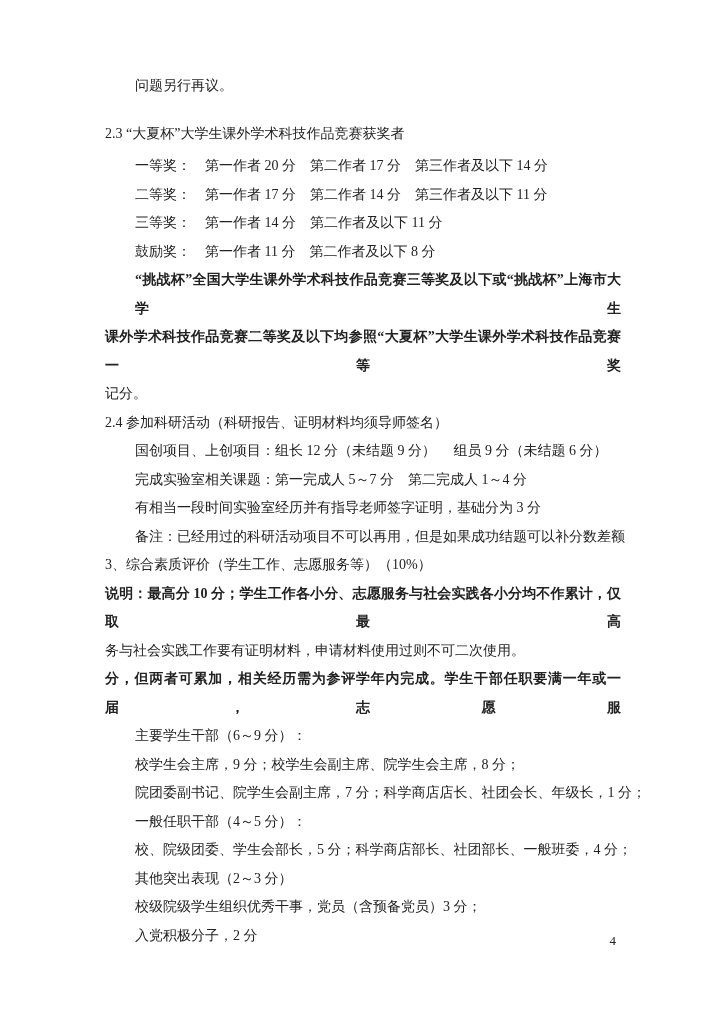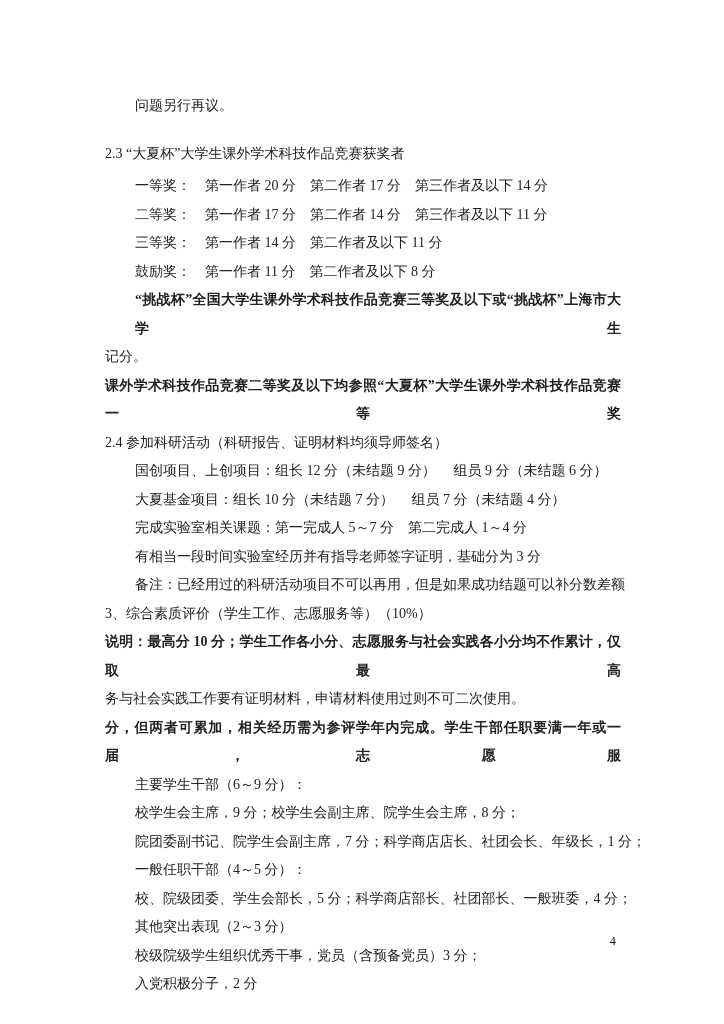--- a/index.html
+++ b/index.html
@@ -13,21 +13,21 @@
     height: 1024px;
     margin: 0 auto;
     background: #ffffff;
     font-family: "Liberation Serif", "DejaVu Serif", serif;
     color: #222222;
     overflow: hidden;
   }
   .doc-body {
     position: absolute;
     left: 105px;
-    top: 92px;
+    top: 72px;
     width: 516px;
     font-size: 14px;
     line-height: 28.5px;
     text-align: left;
   }
   .line {
     min-height: 28.5px;
     white-space: pre;
   }
   .indent {
@@ -62,25 +62,24 @@
 
 <div class="page">
   <div class="doc-body" id="doc-body">
       <div class="line indent">问题另行再议。</div>
       <div class="line flush space-before">2.3 “大夏杯”大学生课外学术科技作品竞赛获奖者</div>
       <div class="line indent">一等奖：　第一作者 20 分　第二作者 17 分　第三作者及以下 14 分</div>
       <div class="line indent">二等奖：　第一作者 17 分　第二作者 14 分　第三作者及以下 11 分</div>
       <div class="line indent">三等奖：　第一作者 14 分　第二作者及以下 11 分</div>
       <div class="line indent">鼓励奖：　第一作者 11 分　第二作者及以下 8 分</div>
       <div class="line indent fill">“挑战杯”全国大学生课外学术科技作品竞赛三等奖及以下或“挑战杯”上海市大学生</div>
+      <div class="line flush fill">课外学术科技作品竞赛二等奖及以下均参照“大夏杯”大学生课外学术科技作品竞赛一等奖</div>
       <div class="line flush">记分。</div>
-      <div class="line flush fill">课外学术科技作品竞赛二等奖及以下均参照“大夏杯”大学生课外学术科技作品竞赛一等奖</div>
       <div class="line flush">2.4 参加科研活动（科研报告、证明材料均须导师签名）</div>
       <div class="line indent">国创项目、上创项目：组长 12 分（未结题 9 分）　 组员 9 分（未结题 6 分）</div>
-      <div class="line indent">大夏基金项目：组长 10 分（未结题 7 分）　 组员 7 分（未结题 4 分）</div>
       <div class="line indent">完成实验室相关课题：第一完成人 5～7 分　第二完成人 1～4 分</div>
       <div class="line indent">有相当一段时间实验室经历并有指导老师签字证明，基础分为 3 分</div>
       <div class="line indent">备注：已经用过的科研活动项目不可以再用，但是如果成功结题可以补分数差额</div>
       <div class="line flush bold">3、综合素质评价（学生工作、志愿服务等）（10%）</div>
       <div class="line flush fill">说明：最高分 10 分；学生工作各小分、志愿服务与社会实践各小分均不作累计，仅取最高</div>
       <div class="line flush">务与社会实践工作要有证明材料，申请材料使用过则不可二次使用。</div>
       <div class="line flush fill">分，但两者可累加，相关经历需为参评学年内完成。学生干部任职要满一年或一届，志愿服</div>
       <div class="line indent">主要学生干部（6～9 分）：</div>
       <div class="line indent">校学生会主席，9 分；校学生会副主席、院学生会主席，8 分；</div>
       <div class="line indent">院团委副书记、院学生会副主席，7 分；科学商店店长、社团会长、年级长，1 分；</div>

